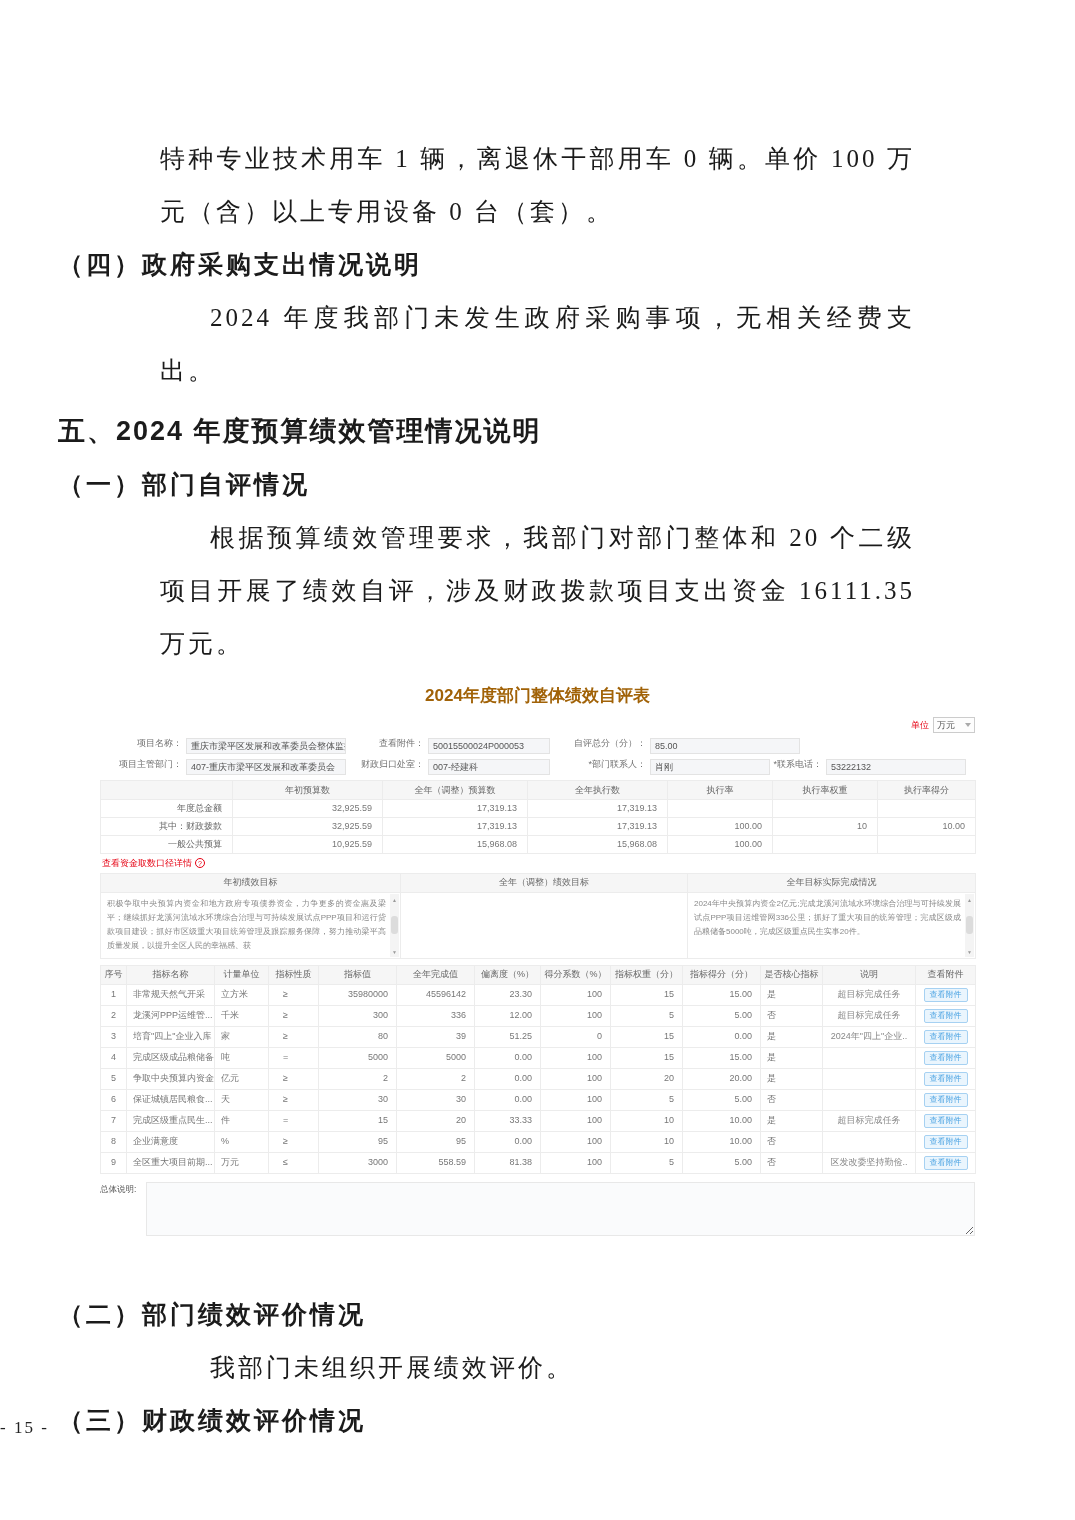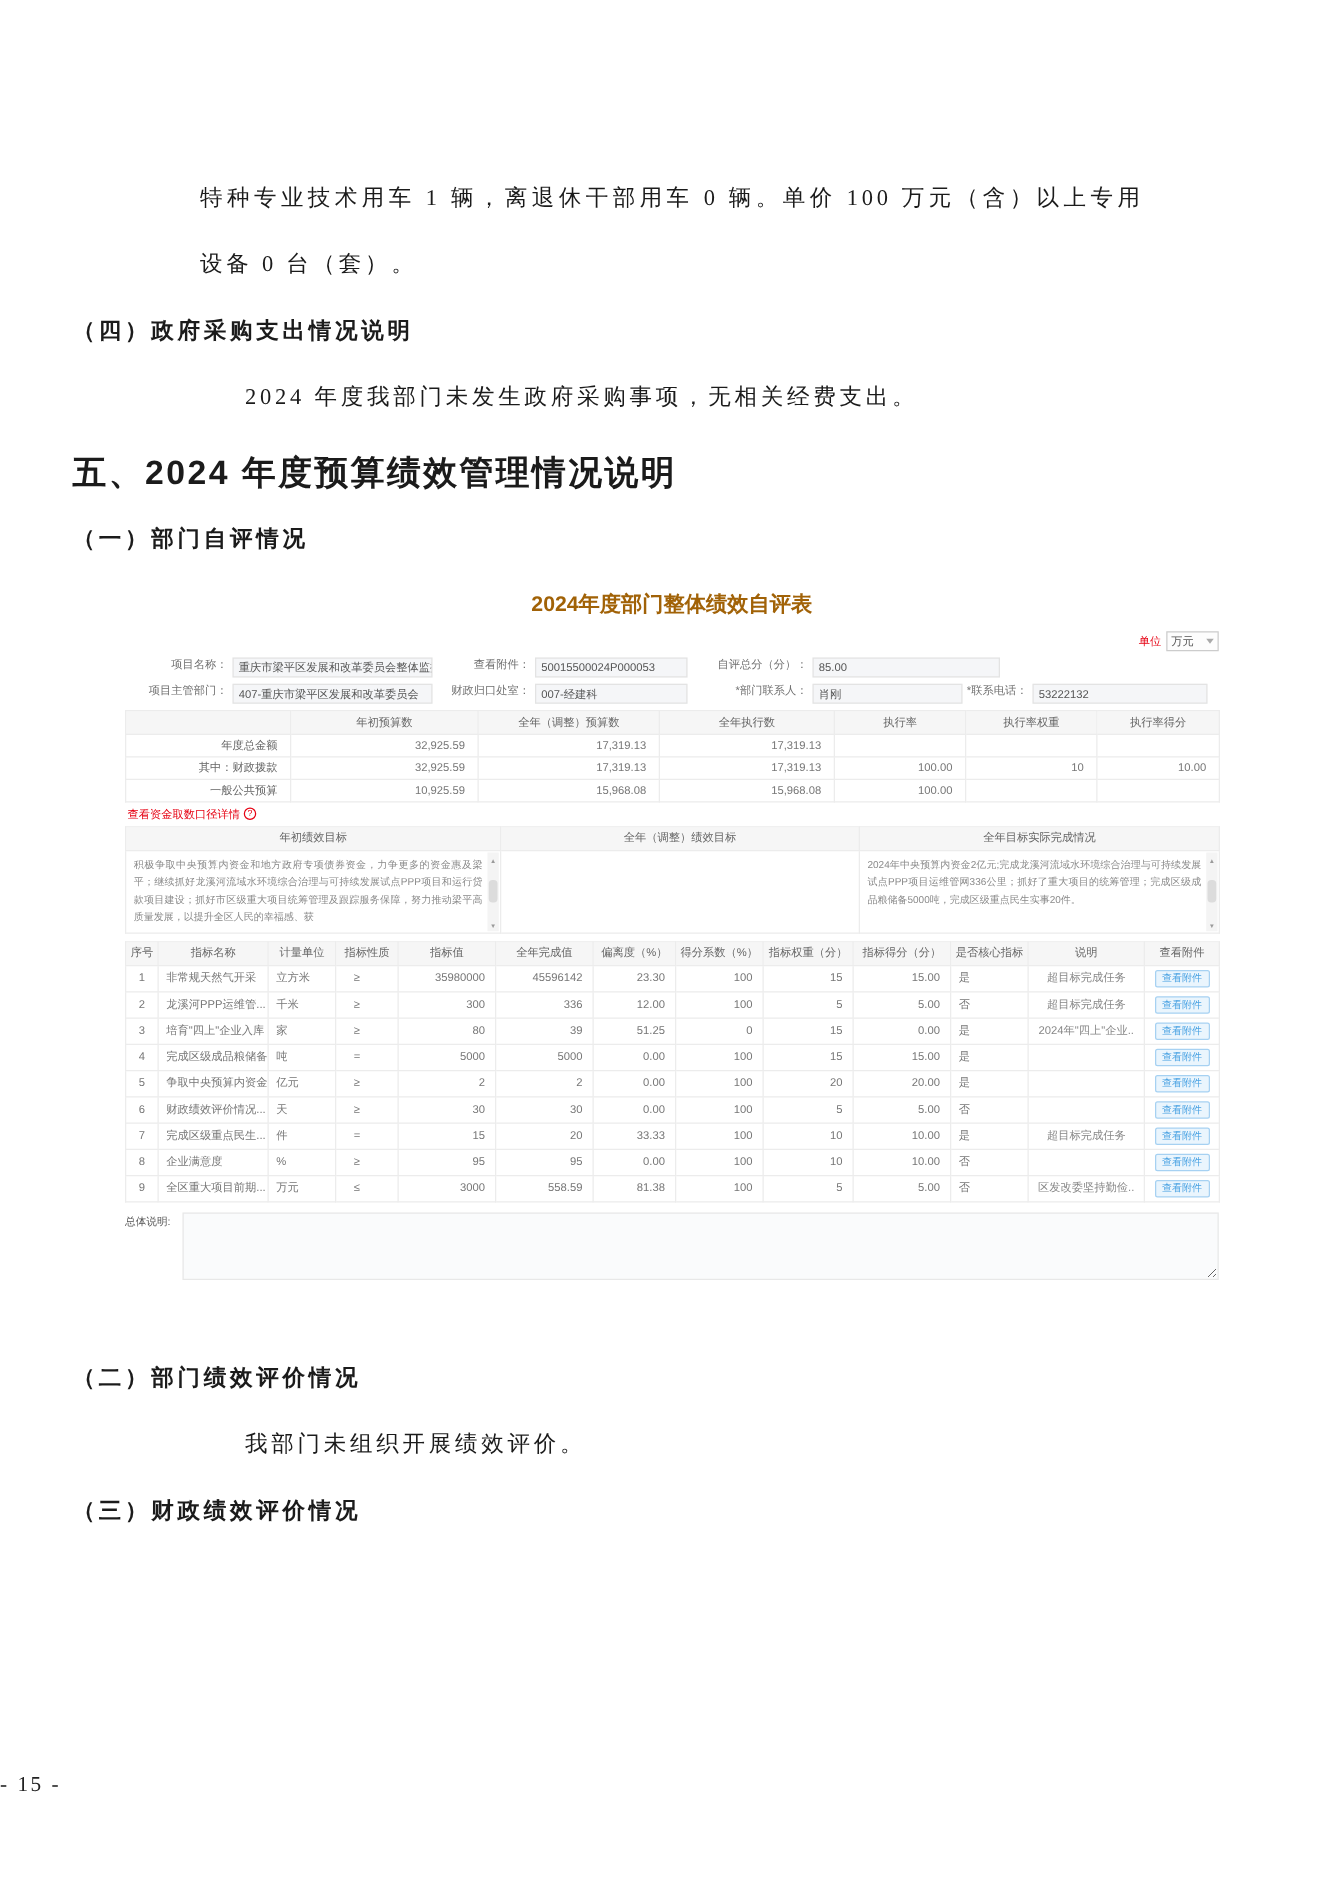--- a/index.html
+++ b/index.html
@@ -2,21 +2,21 @@
 <html><head>
 <meta charset="utf-8">
 <style>
   * { margin:0; padding:0; box-sizing:border-box; }
   html,body { background:#ffffff; }
   .page {
     width:1075px; height:1520px; position:relative; background:#fff;
     font-family:"Liberation Serif", serif; color:#1b1b1b; overflow:hidden;
   }
   
-  .doc { margin:0 160px; font-size:18px; line-height:53px; text-align:justify; letter-spacing:3px; }
+  .doc { margin:0 160px; font-size:25px; line-height:53px; text-align:justify; letter-spacing:3px; }
   .doc.first { margin-top:132px; }
   .p-indent { text-indent:2em; }
   .h-kai { font-weight:700; margin-left:58px; letter-spacing:3px; }
   .h-hei { font-weight:700; margin-left:58px; font-family:"Liberation Sans", sans-serif; font-size:27px; letter-spacing:2px; }
   .tbl-title {
     text-align:center; font-family:"Liberation Sans", sans-serif; font-weight:700;
     font-size:17px; letter-spacing:0; color:#a16207; margin-top:14px;
   }
   .footer { position:absolute; bottom:82px; left:0; width:100%; text-align:left; font-size:17px; letter-spacing:2px; color:#222; }
 
@@ -95,20 +95,21 @@
 </head>
 <body>
 
 <div class="page">
 
   <p class="doc first">特种专业技术用车 1 辆，离退休干部用车 0 辆。单价 100 万元（含）以上专用设备 0 台（套）。</p>
   <p class="doc h-kai">（四）政府采购支出情况说明</p>
   <p class="doc p-indent">2024 年度我部门未发生政府采购事项，无相关经费支出。</p>
   <p class="doc h-hei" style="margin-top:8px">五、2024 年度预算绩效管理情况说明</p>
   <p class="doc h-kai">（一）部门自评情况</p>
+  <p class="doc p-indent">根据预算绩效管理要求，我部门对部门整体和 20 个二级项目开展了绩效自评，涉及财政拨款项目支出资金 16111.35 万元。</p>
   <p class="tbl-title">2024年度部门整体绩效自评表</p>
 
   <div class="shot">
 
     <div class="unit-row">
       <span class="unit-label">单位</span>
       <span class="unit-select">
         <span>万元</span>
         <span class="chev"></span>
       </span>
@@ -350,21 +351,21 @@
             <td class="c-num">100</td>
             <td class="c-num">20</td>
             <td class="c-num">20.00</td>
             <td class="c-core">是</td>
             <td class="c-note"></td>
             <td class="c-att"><span class="att-btn">查看附件</span></td>
           </tr>
 
           <tr>
             <td class="c-no">6</td>
-            <td class="c-name">财政绩效评价情况...</td>
+            <td class="c-name">保证城镇居民粮食...</td>
             <td class="c-unit">天</td>
             <td class="c-nat">≥</td>
             <td class="c-num">30</td>
             <td class="c-num">30</td>
             <td class="c-num">0.00</td>
             <td class="c-num">100</td>
             <td class="c-num">5</td>
             <td class="c-num">5.00</td>
             <td class="c-core">否</td>
             <td class="c-note"></td>

